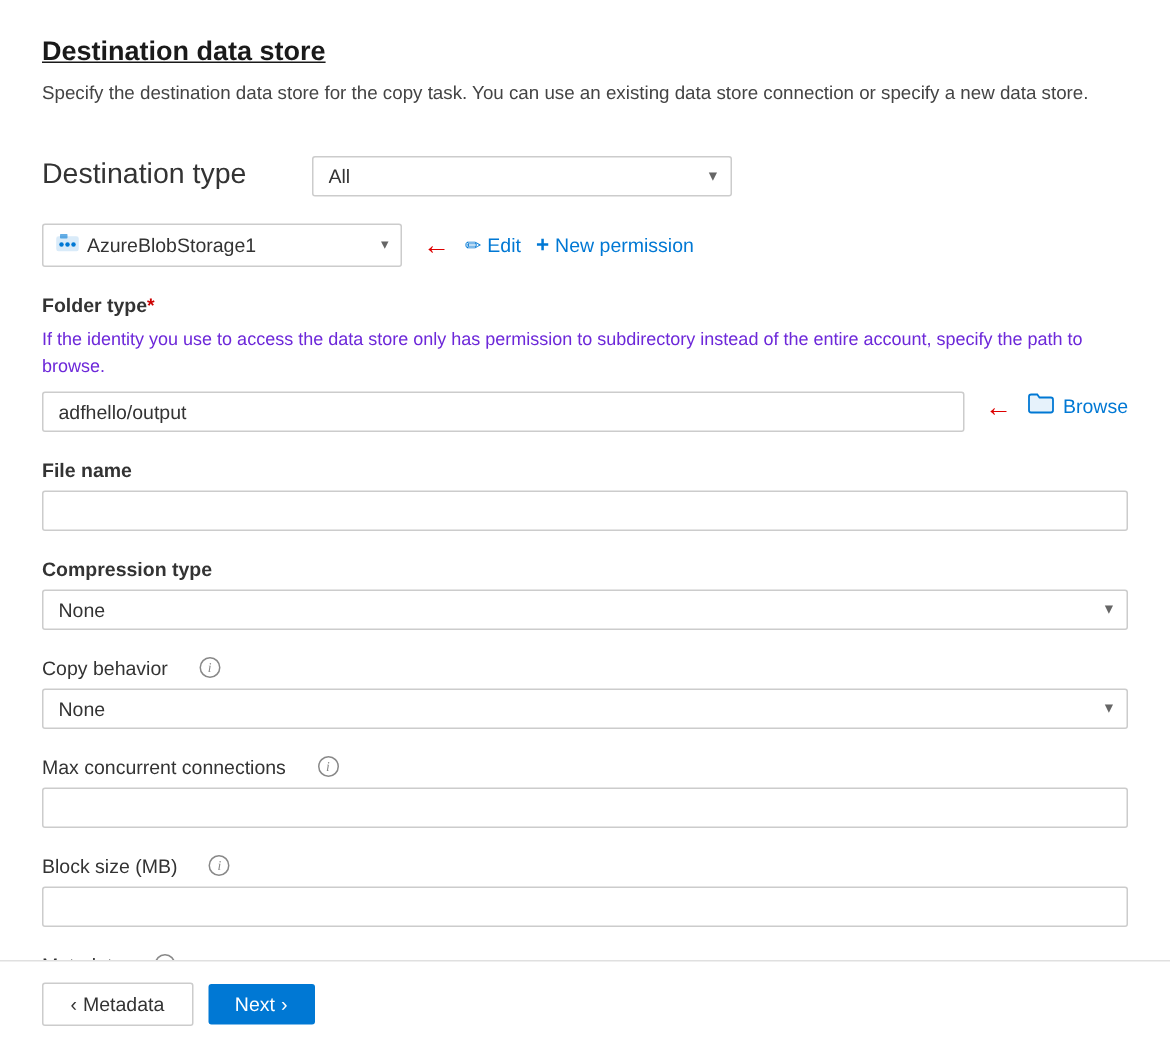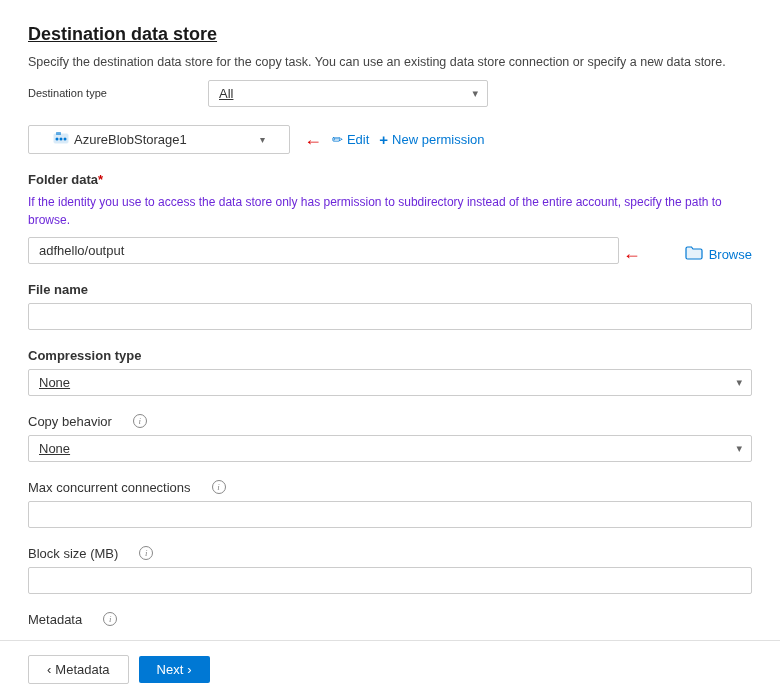--- a/index.html
+++ b/index.html
@@ -17,52 +17,51 @@
     .page-title {
       font-size: 18px;
       font-weight: 600;
       color: #1a1a1a;
       margin-bottom: 8px;
       text-decoration: underline;
     }
     .page-subtitle {
       font-size: 12.5px;
       color: #444;
-      margin-bottom: 8px;
+      margin-bottom: 32px;
       line-height: 1.5;
     }
     .form-row {
       display: flex;
       align-items: center;
       margin-bottom: 18px;
     }
     .form-label {
       width: 180px;
-      font-size: 11px;
+      font-size: 19px;
       color: #333;
       flex-shrink: 0;
     }
     .required-star {
       color: #c00;
     }
     .select-wrapper {
       position: relative;
       display: inline-block;
     }
     .select-control {
       appearance: none;
       border: 1px solid #ccc;
       border-radius: 2px;
       padding: 5px 32px 5px 10px;
       font-size: 13px;
       color: #333;
       background: #fff;
       cursor: pointer;
       outline: none;
-      text-decoration: underline;
     }
     .select-arrow {
       position: absolute;
       right: 10px;
       top: 50%;
       transform: translateY(-50%);
       pointer-events: none;
       color: #666;
       font-size: 11px;
     }
@@ -102,21 +101,22 @@
       margin-bottom: 18px;
     }
     .folder-path-desc {
       font-size: 12px;
       color: #6d28d9;
       margin-bottom: 8px;
       line-height: 1.5;
     }
     .folder-path-row {
       display: flex;
-      align-items: flex-end;
+      align-items: flex-start;
+      gap: 10px;
     }
     .text-input {
       border: 1px solid #ccc;
       border-radius: 2px;
       padding: 5px 10px;
       font-size: 13px;
       color: #333;
       outline: none;
       width: 100%;
     }
@@ -129,21 +129,20 @@
     .browse-btn {
       display: flex;
       align-items: center;
       gap: 6px;
       color: #0078d4;
       cursor: pointer;
       font-size: 13px;
       border: none;
       background: none;
       white-space: nowrap;
-      margin-left: 44px;
     }
     .field-section {
       margin-bottom: 18px;
     }
     .field-label {
       font-size: 13px;
       font-weight: 600;
       color: #333;
       margin-bottom: 6px;
     }
@@ -207,23 +206,23 @@
       border-radius: 2px;
       display: flex;
       gap: 4px;
     }
     .connection-select-wrapper {
       display: flex;
       align-items: center;
       gap: 6px;
       border: 1px solid #ccc;
       border-radius: 2px;
-      padding: 4px 24px;
-      background: #fff;
-      width: 262px;
+      padding: 4px 8px;
+      background: #fff;
+      width: 240px;
       cursor: pointer;
       position: relative;
     }
     .connection-select-inner {
       display: flex;
       align-items: center;
       gap: 5px;
       flex: 1;
     }
     .chevron-down {
@@ -278,21 +277,21 @@
 
       <a class="new-connection-link" href="#">
         <span style="font-size:15px;font-weight:600;">+</span>
         <span>New permission</span>
       </a>
     </div>
   </div>
 
   <div class="folder-path-section">
     <div class="field-label">
-      <span>Folder data</span><span class="required-star">*</span>
+      <span>Folder type</span><span class="required-star">*</span>
     </div>
     <div class="folder-path-desc">If the identity you use to access the data store only has permission to subdirectory instead of the entire account, specify the path to browse.</div>
     <div class="folder-path-row">
       <div class="folder-path-input-wrapper">
         <input type="text" class="text-input" value="adfhello/output" style="">
       </div>
 
       <span class="red-arrow">←</span>
       <button class="browse-btn">
         <span>

